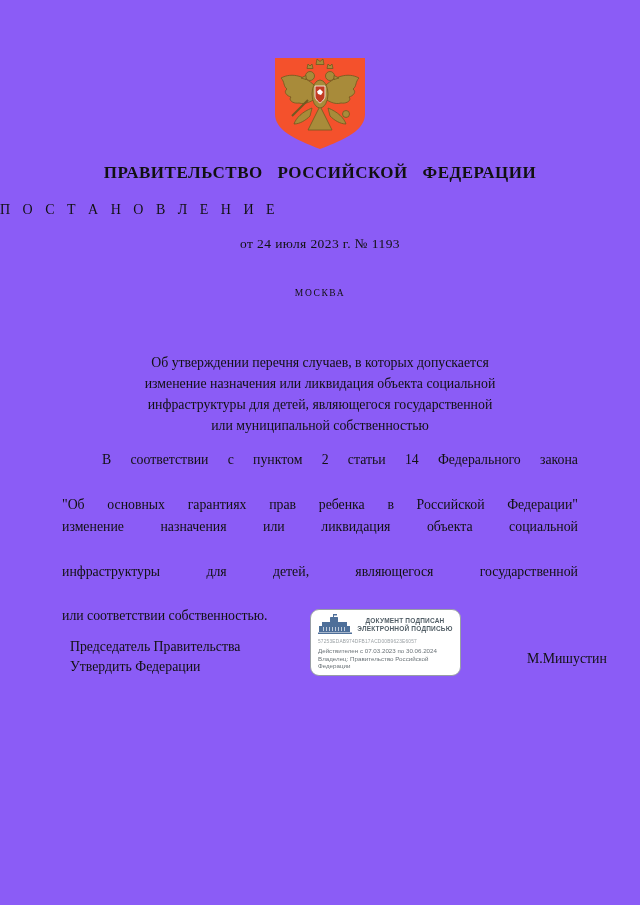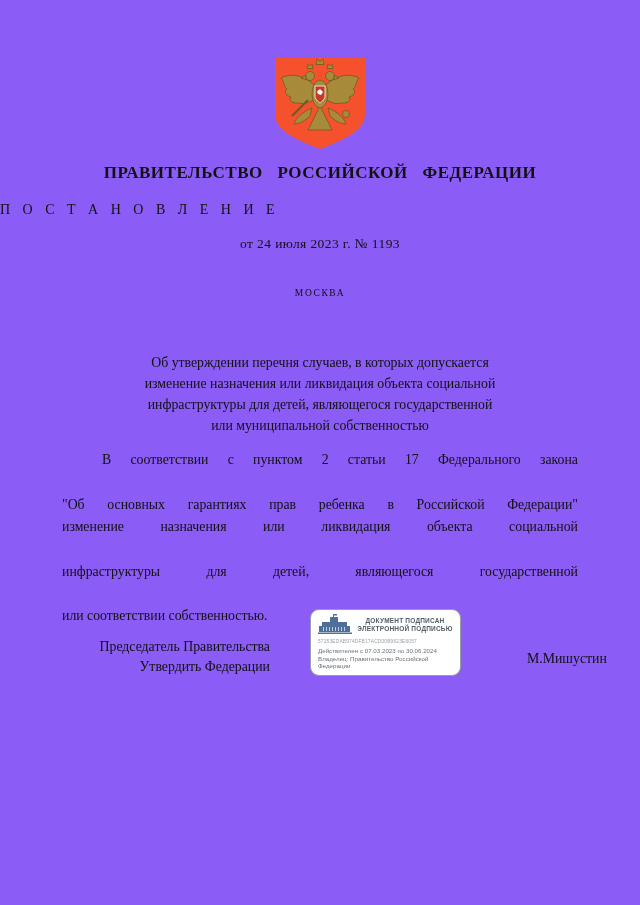--- a/index.html
+++ b/index.html
@@ -49,21 +49,21 @@
   .p1 { top: 449px; }
   .p2 { top: 516px; }
   .jline { text-align: justify; }
   .jline::after { content: ""; display: inline-block; width: 100%; height: 0; }
   .indent { text-indent: 40px; }
   .decree { font-weight: bold; }
 
   
   .sign-left {
     position: absolute; top: 637px; left: 70px; width: 200px;
-    text-align: right; font-size: 13.8px; line-height: 20px;
+    text-align: left; font-size: 13.8px; line-height: 20px;
   }
   .sign-name { position: absolute; top: 651px; left: 479px; font-size: 13.8px; margin-left: 48px; }
 
   
   .stamp {
     position: absolute; top: 609px; left: 310px; width: 151px; height: 67px;
     border: 1.5px solid #989ea5; border-radius: 9px; box-sizing: border-box;
     padding: 4px 7px 0 7px; background: #ffffff;
     font-family: "Liberation Sans", sans-serif;
   }
@@ -112,21 +112,21 @@
   <div class="city-line">МОСКВА</div>
 
   <div class="subject">
     <div>Об утверждении перечня случаев, в которых допускается</div>
     <div>изменение назначения или ликвидация объекта социальной</div>
     <div>инфраструктуры для детей, являющегося государственной</div>
     <div>или муниципальной собственностью</div>
   </div>
 
   <div class="body-block p1">
-    <div class="jline indent">В соответствии с пунктом 2 статьи 17 Федерального закона</div>
+    <div class="jline indent">В соответствии с пунктом 2 статьи 14 Федерального закона</div>
     <div class="jline">"Об основных гарантиях прав ребенка в Российской Федерации"</div>
   </div>
 
   <div class="body-block p2">
     <div class="jline">изменение назначения или ликвидация объекта социальной</div>
     <div class="jline">инфраструктуры для детей, являющегося государственной</div>
     <div>или соответствии собственностью.</div>
   </div>
 
   <div class="sign-left">

